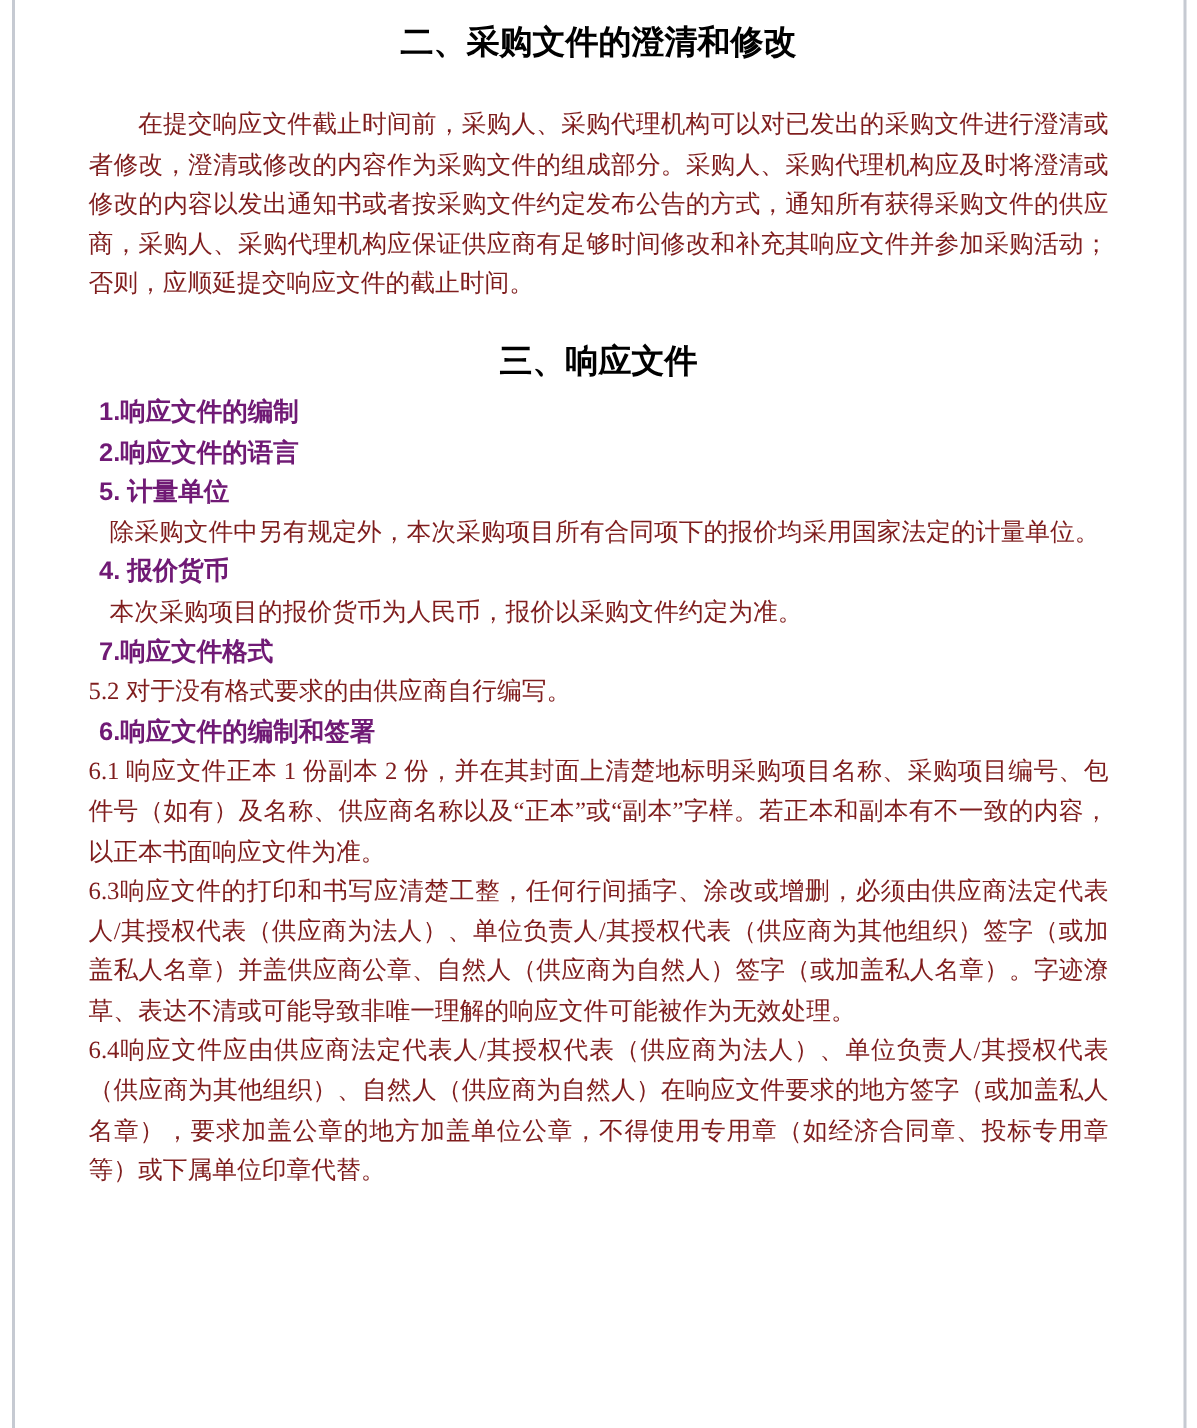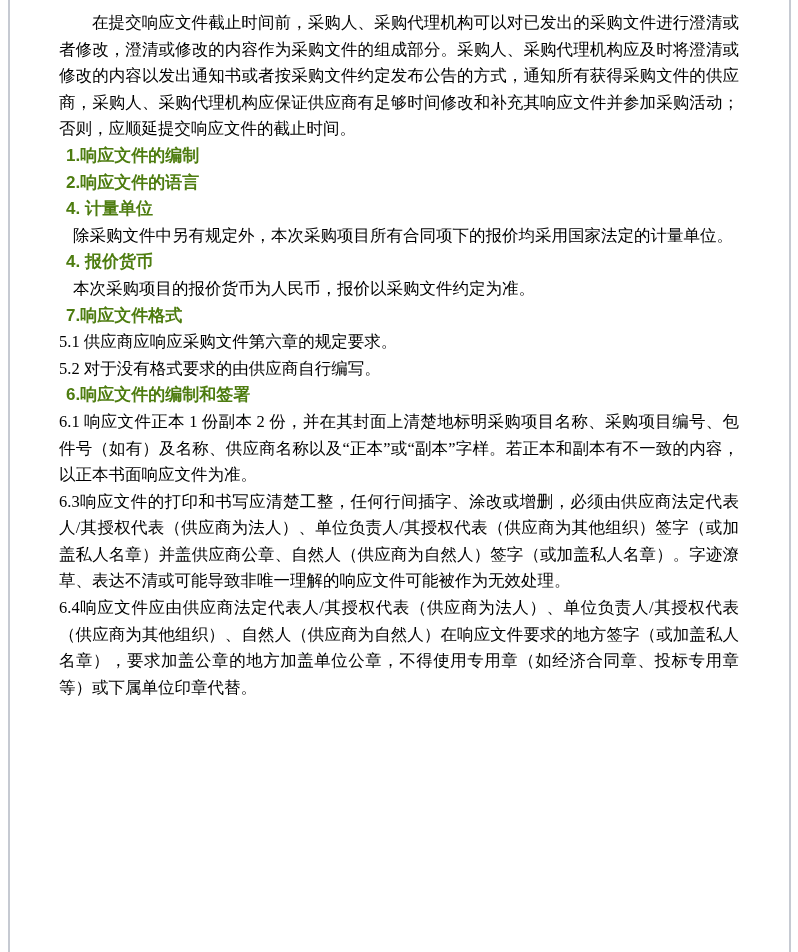--- a/index.html
+++ b/index.html
@@ -43,60 +43,61 @@
     margin: 0;
   }
   .doc-title.first  { margin-top: 2px;  margin-bottom: 26px; }
   .doc-title.second { margin-top: 22px; margin-bottom: 5px; }
 
   p {
     margin: 0;
     font-size: 16.5px;
     line-height: 26.6px;
     text-align: justify;
-    color: #000000;
+    color: #7f1d1d;
   }
   .lead-paragraph { text-indent: 2em; }
 
   .item-heading {
     font-family: "Liberation Sans", "DejaVu Sans", sans-serif;
     font-weight: 700;
     font-size: 17px;
     line-height: 26.6px;
-    color: #4d7c0f;
+    color: #701a75;
     margin: 0 0 0 7px;
     text-align: left;
   }
   .body-indent { text-indent: 0.85em; }
   .body-flush  { text-indent: 0; }
 </style>
 </head>
 <body>
 
 <div class="page-border left"></div>
 <div class="page-border right"></div>
 
 <div class="content">
 
+  <h1 class="doc-title first">二、采购文件的澄清和修改</h1>
 
   <p class="lead-paragraph">在提交响应文件截止时间前，采购人、采购代理机构可以对已发出的采购文件进行澄清或者修改，澄清或修改的内容作为采购文件的组成部分。采购人、采购代理机构应及时将澄清或修改的内容以发出通知书或者按采购文件约定发布公告的方式，通知所有获得采购文件的供应商，采购人、采购代理机构应保证供应商有足够时间修改和补充其响应文件并参加采购活动；否则，应顺延提交响应文件的截止时间。</p>
 
+  <h1 class="doc-title second">三、响应文件</h1>
 
   <h2 class="item-heading">1.响应文件的编制</h2>
 
   <h2 class="item-heading">2.响应文件的语言</h2>
 
-  <h2 class="item-heading">4. 计量单位</h2>
+  <h2 class="item-heading">5. 计量单位</h2>
   <p class="body-indent">除采购文件中另有规定外，本次采购项目所有合同项下的报价均采用国家法定的计量单位。</p>
 
   <h2 class="item-heading">4. 报价货币</h2>
   <p class="body-indent">本次采购项目的报价货币为人民币，报价以采购文件约定为准。</p>
 
   <h2 class="item-heading">7.响应文件格式</h2>
-  <p class="body-flush">5.1 供应商应响应采购文件第六章的规定要求。</p>
   <p class="body-flush">5.2 对于没有格式要求的由供应商自行编写。</p>
 
   <h2 class="item-heading">6.响应文件的编制和签署</h2>
   <p class="body-flush">6.1 响应文件正本 1 份副本 2 份，并在其封面上清楚地标明采购项目名称、采购项目编号、包件号（如有）及名称、供应商名称以及“正本”或“副本”字样。若正本和副本有不一致的内容，以正本书面响应文件为准。</p>
   <p class="body-flush">6.3响应文件的打印和书写应清楚工整，任何行间插字、涂改或增删，必须由供应商法定代表人/其授权代表（供应商为法人）、单位负责人/其授权代表（供应商为其他组织）签字（或加盖私人名章）并盖供应商公章、自然人（供应商为自然人）签字（或加盖私人名章）。字迹潦草、表达不清或可能导致非唯一理解的响应文件可能被作为无效处理。</p>
   <p class="body-flush">6.4响应文件应由供应商法定代表人/其授权代表（供应商为法人）、单位负责人/其授权代表（供应商为其他组织）、自然人（供应商为自然人）在响应文件要求的地方签字（或加盖私人名章），要求加盖公章的地方加盖单位公章，不得使用专用章（如经济合同章、投标专用章等）或下属单位印章代替。</p>
 
 </div>
 
 </body></html>

